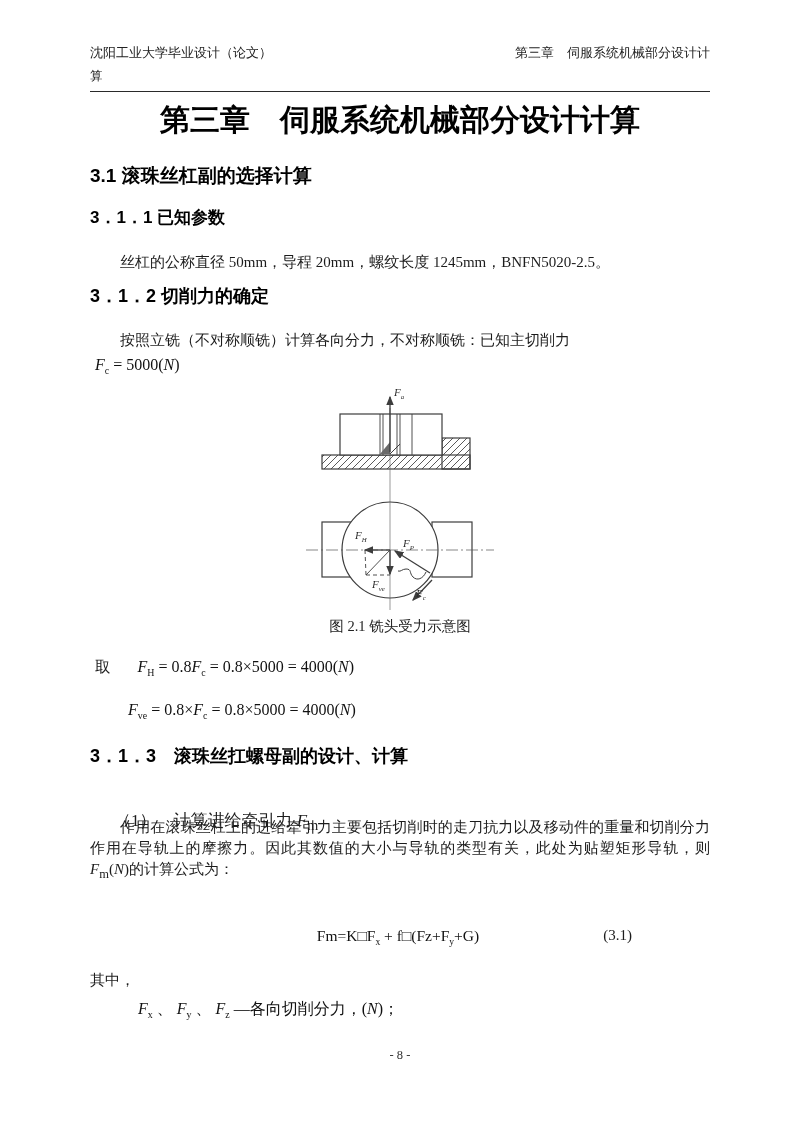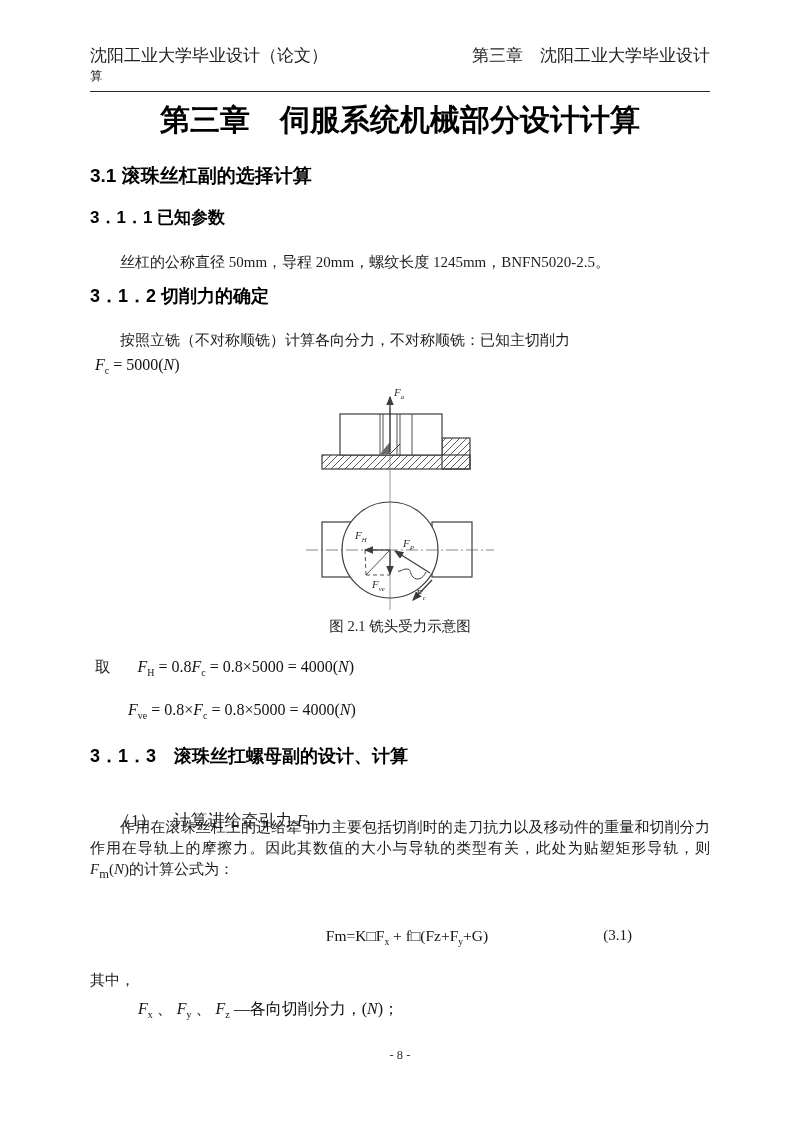--- a/index.html
+++ b/index.html
@@ -3,21 +3,21 @@
 <meta charset="utf-8">
 <style>
   html,body{margin:0;padding:0;background:#ffffff;}
   .page{
     position:relative;width:800px;height:1132px;background:#ffffff;
     font-family:"Liberation Serif",serif;color:#1c1c1c;overflow:hidden;
   }
   .abs{position:absolute;}
   
   .hdr-row{top:44px;left:90px;width:620px;display:flex;justify-content:space-between;
-    font-size:17px;color:#222;}
+    font-size:13px;color:#222;}
   .hdr-wrap{top:68px;left:90px;font-size:12.5px;color:#222;}
   .hdr-rule{top:91px;left:90px;width:620px;border-top:1.6px solid #2a2a2a;height:0;}
   
   .title{top:100px;left:90px;width:620px;text-align:center;
     font-family:"Liberation Sans",sans-serif;font-weight:bold;font-size:30px;color:#000;}
   .h-sans{font-family:"Liberation Sans",sans-serif;font-weight:bold;color:#000;}
   .h31{top:163px;left:90px;font-size:19px;}
   .h311{top:206px;left:90px;font-size:17px;}
   .h312{top:284px;left:90px;font-size:18px;}
   .h313{top:744px;left:90px;font-size:18px;}
@@ -28,40 +28,40 @@
   .sub1{top:785px;left:114px;font-size:17px;margin-top:24px;}
   .para{top:817px;left:90px;width:620px;text-indent:2em;text-align:justify;line-height:21px;}
   .qz{top:963px;left:90px;}
   
   .math{font-family:"Liberation Serif",serif;font-size:16px;color:#111;}
   .math sub{font-size:0.62em;}
   .fc{top:356px;left:95px;}
   .calcrow{top:657px;left:95px;display:flex;align-items:baseline;gap:27px;}
   .calcrow .lead{font-size:15.5px;}
   .fve{top:701px;left:128px;}
-  .eqrow{top:927px;left:97px;width:620px;text-align:center;font-size:15.5px;}
+  .eqrow{top:927px;left:88px;width:620px;text-align:center;font-size:15.5px;}
   .eqnum{top:927px;left:90px;width:620px;text-align:right;padding-right:78px;
     box-sizing:border-box;font-size:15px;}
   .fxyz{top:999px;left:138px;}
   
   .figure{top:388px;left:300px;width:200px;height:230px;}
   .fig-label{position:absolute;font-family:"Liberation Serif",serif;font-style:italic;
     font-size:11px;color:#2e2e2e;}
   .fig-label sub{font-size:0.62em;}
   .caption{top:617px;left:90px;width:620px;text-align:center;font-size:14.5px;color:#222;}
   .footer{top:1048px;left:90px;width:620px;text-align:center;font-size:12.5px;color:#333;}
 </style>
 </head>
 <body>
 
 <div class="page">
 
   <div class="abs hdr-row">
     <span>沈阳工业大学毕业设计（论文）</span>
-    <span>第三章　沈阳工业大学毕业设计</span>
+    <span>第三章　伺服系统机械部分设计计</span>
   </div>
   <div class="abs hdr-wrap">算</div>
   <div class="abs hdr-rule"></div>
 
   <div class="abs title">第三章　伺服系统机械部分设计计算</div>
 
   <div class="abs h-sans h31">3.1 滚珠丝杠副的选择计算</div>
 
   <div class="abs h-sans h311">3．1．1 已知参数</div>
   <div class="abs body-text p1">丝杠的公称直径 50mm，导程 20mm，螺纹长度 1245mm，BNFN5020-2.5。</div>

